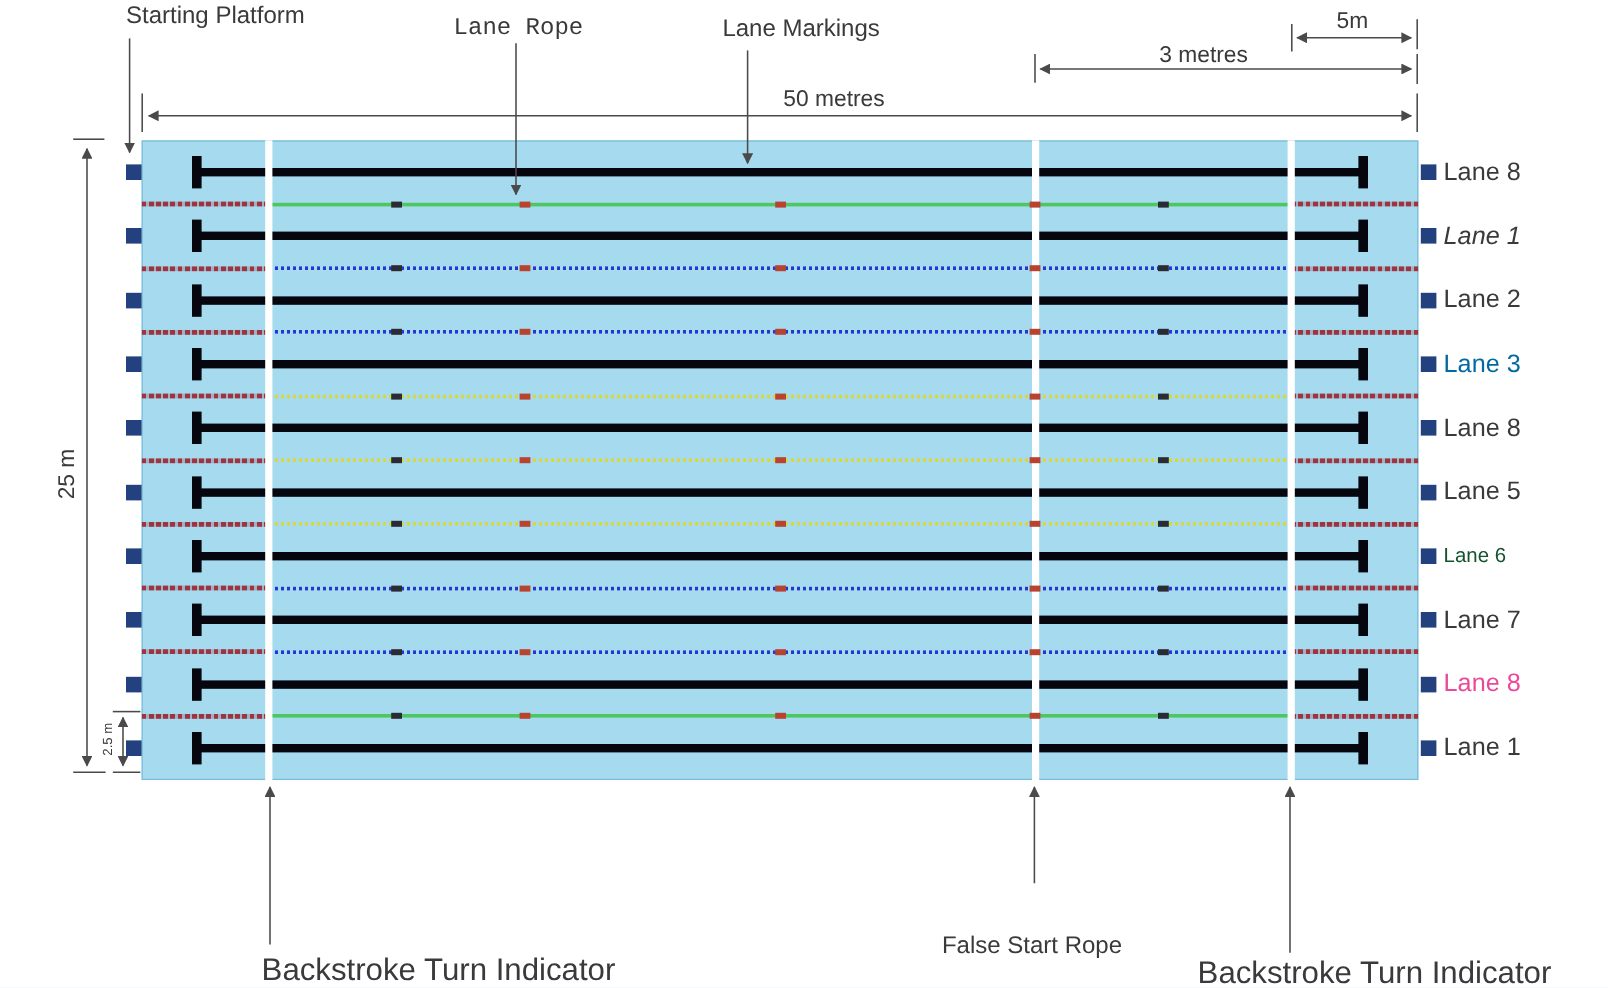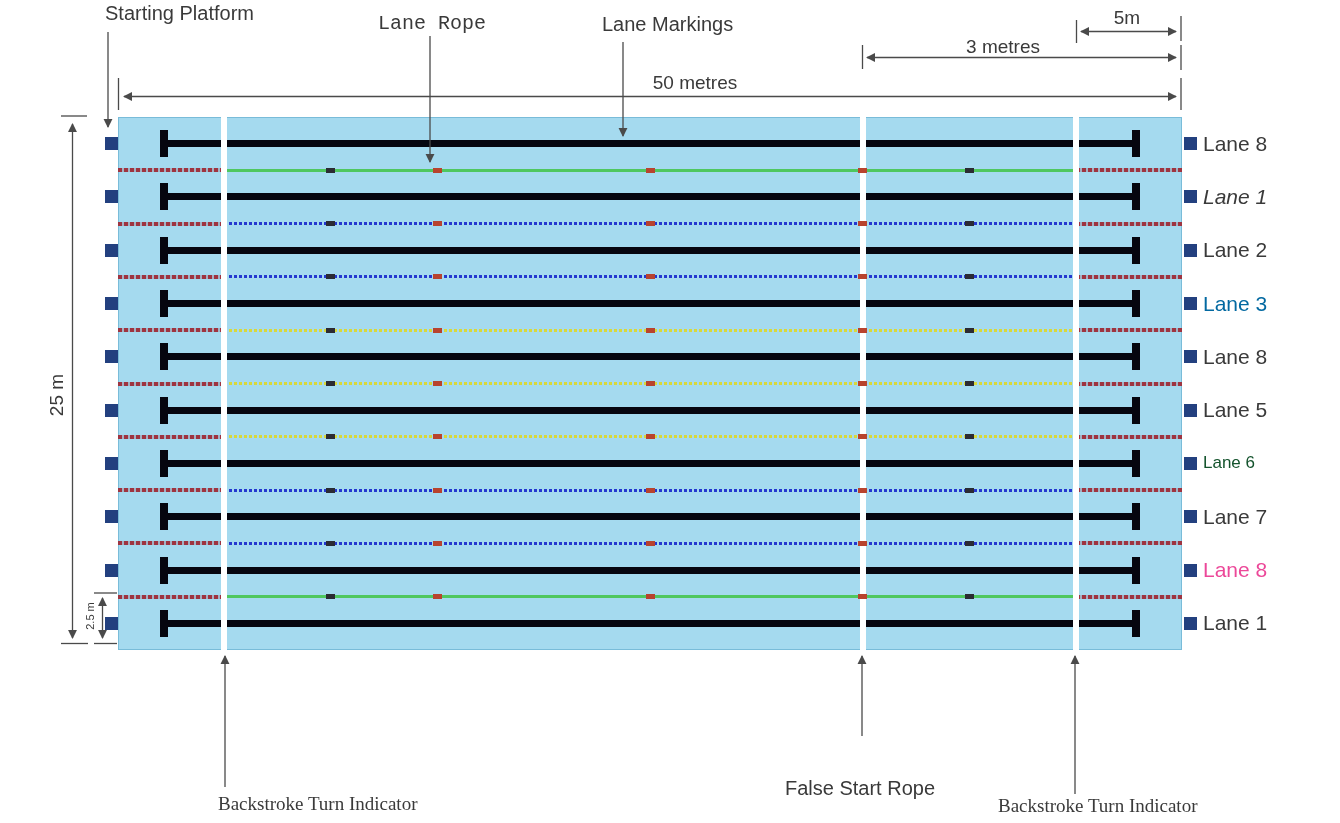--- a/index.html
+++ b/index.html
@@ -6,21 +6,21 @@
   #scene{
     position:relative;width:1340px;height:823px;background:#ffffff;
     font-family:"Liberation Sans", sans-serif;color:#3a3a3a;overflow:hidden;
   }
   #pool{
     position:absolute;left:118px;top:117px;width:1064px;height:533px;
     border:1px solid #79bcd9;box-sizing:border-box;
   }
   .label{position:absolute;white-space:nowrap;color:#3a3a3a;}
   .lbl20{font-size:20px;}
-  .lbl21{font-size:19px;font-family:Liberation Serif, serif;}
+  .lbl21{font-size:26px;}
   .dim19{font-size:19px;}
   .centered{transform:translateX(-50%);}
   .rot{transform:translate(-50%,-50%) rotate(-90deg);}
   .lane-label{position:absolute;font-size:21px;color:#3a3a3a;line-height:22px;}
   svg.overlay{position:absolute;left:0;top:0;pointer-events:none;}
 </style>
 </head>
 <body>
 
 <div id="scene">

